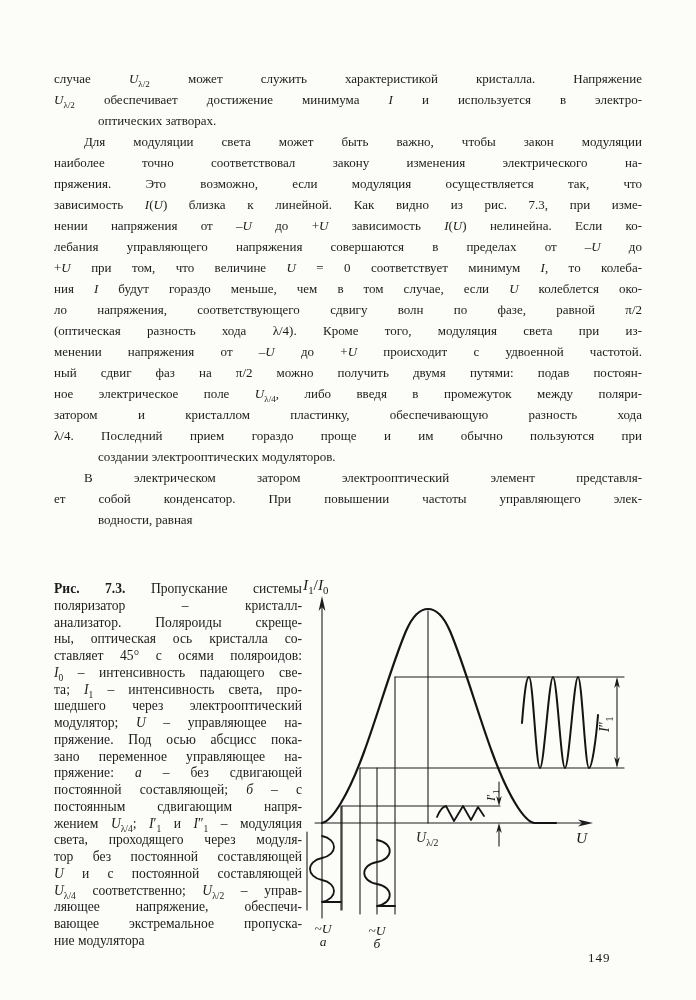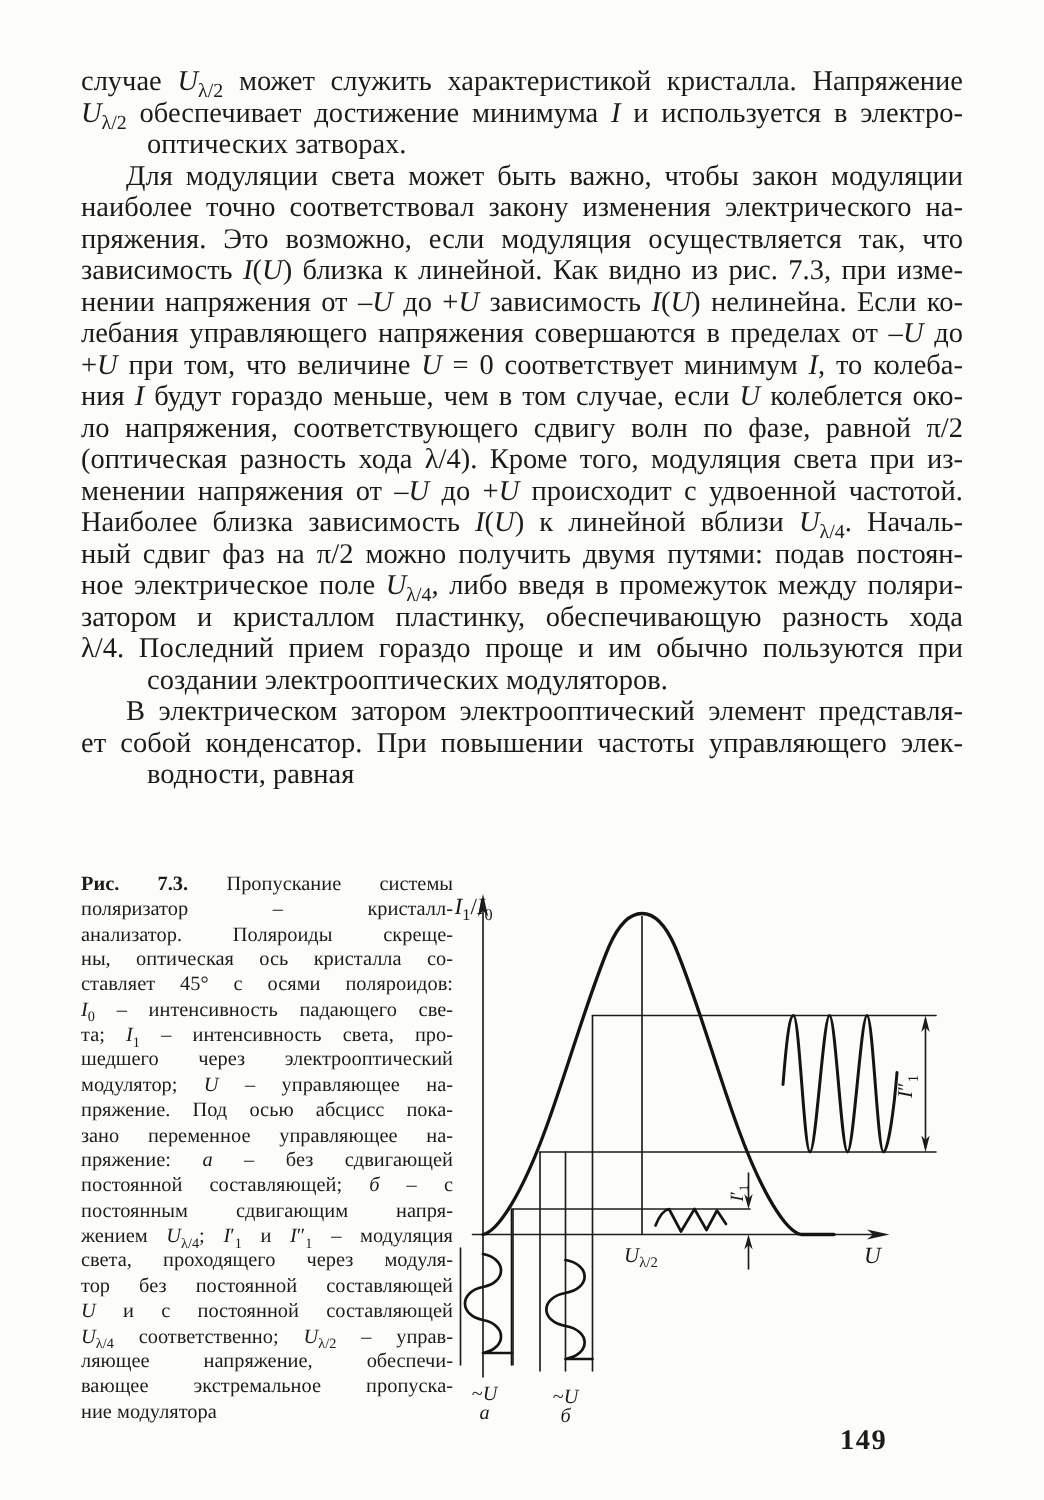--- a/index.html
+++ b/index.html
@@ -2,41 +2,41 @@
 <html><head>
 <meta charset="utf-8">
 <style>
   html,body{margin:0;padding:0;}
   .page{
     position:relative; width:696px; height:1000px;
     background:#fcfcf8; color:#1b1b1b; overflow:hidden;
     font-family:"Liberation Serif","DejaVu Serif",serif;
   }
   .body-text{
-    position:absolute; left:54px; top:44px; width:588px;
-    font-size:19px; line-height:21px;
+    position:absolute; left:54px; top:68px; width:588px;
+    font-size:13px; line-height:21px;
   }
   .bline{ text-align:justify; text-align-last:justify; white-space:normal; }
   .bline.endline{ text-align-last:left;margin-left:44px; }
   .bline.indent{ text-indent:30px; }
   .caption{
     position:absolute; left:54px; top:581px; width:248px;
     font-size:13.6px; line-height:16.75px;
   }
   .cline{ text-align:justify; text-align-last:justify; }
   .cline.endline{ text-align-last:left; }
   sub{ font-size:70%; line-height:0; }
   .figure{ position:absolute; left:300px; top:570px; width:394px; height:404px; }
   .figure svg{ position:absolute; left:0; top:0; }
   .flabel{ position:absolute; font-size:15px; font-style:normal; white-space:nowrap; }
   .rot{ transform:rotate(-90deg); transform-origin:left top; }
   .wave-label{ position:absolute; text-align:center; font-size:13.5px; line-height:13px; }
   .page-number{
-    position:absolute; left:560px; top:950px; width:50px;
-    font-size:19px; font-weight:bold; letter-spacing:1px;
+    position:absolute; left:588px; top:950px; width:50px;
+    font-size:13px; font-weight:normal; letter-spacing:1px;
   }
 </style>
 </head>
 <body>
 
 <div class="page">
 
   <div class="body-text">
       <div class="bline">случае <i>U</i><sub>λ/2</sub> может служить характеристикой кристалла. Напряжение</div>
       <div class="bline"><i>U</i><sub>λ/2</sub> обеспечивает достижение минимума <i>I</i> и используется в электро-</div>
@@ -45,21 +45,20 @@
       <div class="bline">наиболее точно соответствовал закону изменения электрического на-</div>
       <div class="bline">пряжения. Это возможно, если модуляция осуществляется так, что</div>
       <div class="bline">зависимость <i>I</i>(<i>U</i>) близка к линейной. Как видно из рис. 7.3, при изме-</div>
       <div class="bline">нении напряжения от –<i>U</i> до +<i>U</i> зависимость <i>I</i>(<i>U</i>) нелинейна. Если ко-</div>
       <div class="bline">лебания управляющего напряжения совершаются в пределах от –<i>U</i> до</div>
       <div class="bline">+<i>U</i> при том, что величине <i>U</i> = 0 соответствует минимум <i>I</i>, то колеба-</div>
       <div class="bline">ния <i>I</i> будут гораздо меньше, чем в том случае, если <i>U</i> колеблется око-</div>
       <div class="bline">ло напряжения, соответствующего сдвигу волн по фазе, равной π/2</div>
       <div class="bline">(оптическая разность хода λ/4). Кроме того, модуляция света при из-</div>
       <div class="bline">менении напряжения от –<i>U</i> до +<i>U</i> происходит с удвоенной частотой.</div>
-      <div class="bline">Наиболее близка зависимость <i>I</i>(<i>U</i>) к линейной вблизи <i>U</i><sub>λ/4</sub>. Началь-</div>
       <div class="bline">ный сдвиг фаз на π/2 можно получить двумя путями: подав постоян-</div>
       <div class="bline">ное электрическое поле <i>U</i><sub>λ/4</sub>, либо введя в промежуток между поляри-</div>
       <div class="bline">затором и кристаллом пластинку, обеспечивающую разность хода</div>
       <div class="bline">λ/4. Последний прием гораздо проще и им обычно пользуются при</div>
       <div class="bline endline">создании электрооптических модуляторов.</div>
       <div class="bline indent">В электрическом затором электрооптический элемент представля-</div>
       <div class="bline">ет собой конденсатор. При повышении частоты управляющего элек-</div>
       <div class="bline endline">водности, равная</div>
     </div>
 
@@ -130,21 +129,21 @@
 
         <path stroke-width="1.8" d="M137,247 Q141,237 146,236 L154,251 L163,236 L171,250 L178,237 L184,246"></path>
 
         <path stroke-width="1.8" d="M22,266 C38,269 38,285 22,288 C6,291 6,307 22,310 C38,313 38,329 22,332 L41,332"></path>
         <path stroke-width="1.1" d="M41,236 V340"></path>
 
         <path stroke-width="1.8" d="M77,270 C94,273 94,289 77,292 C60,295 60,311 77,314 C94,317 94,333 77,336 L95,336"></path>
       </g>
     </svg>
 
-    <div class="flabel" style="left:3px; top:6px; font-size:15.5px;margin-top:20px;"><i>I</i><sub>1</sub>/<i>I</i><sub>0</sub></div>
+    <div class="flabel" style="left:3px; top:6px; font-size:15.5px;"><i>I</i><sub>1</sub>/<i>I</i><sub>0</sub></div>
     <div class="flabel" style="left:276px; top:259px; font-size:15.5px;"><i>U</i></div>
     <div class="flabel" style="left:116px; top:260px; font-size:14px;"><i>U</i><sub>λ/2</sub></div>
     <div class="flabel rot" style="left:297px; top:162px; font-size:14px;"><i>I</i>″<sub>1</sub></div>
     <div class="flabel rot" style="left:184px; top:231px; font-size:12.5px;"><i>I</i>′<sub>1</sub></div>
     <div class="wave-label" style="left:6px; top:352px; width:34px;">
       <div>~<i>U</i></div>
       <div><i>а</i></div>
     </div>
     <div class="wave-label" style="left:60px; top:354px; width:34px;">
       <div>~<i>U</i></div>

